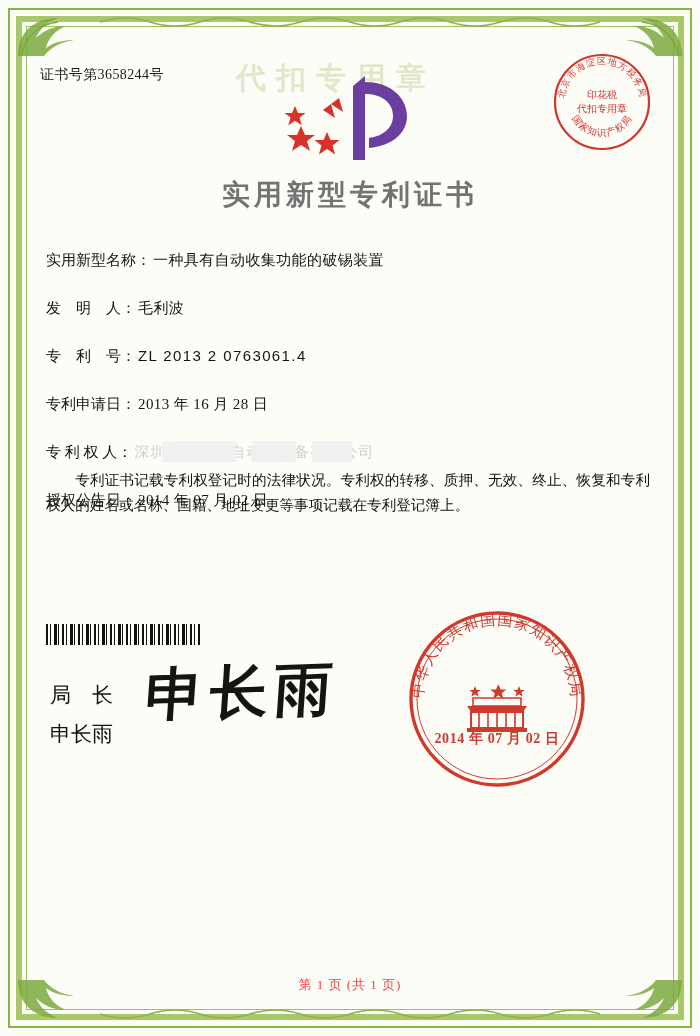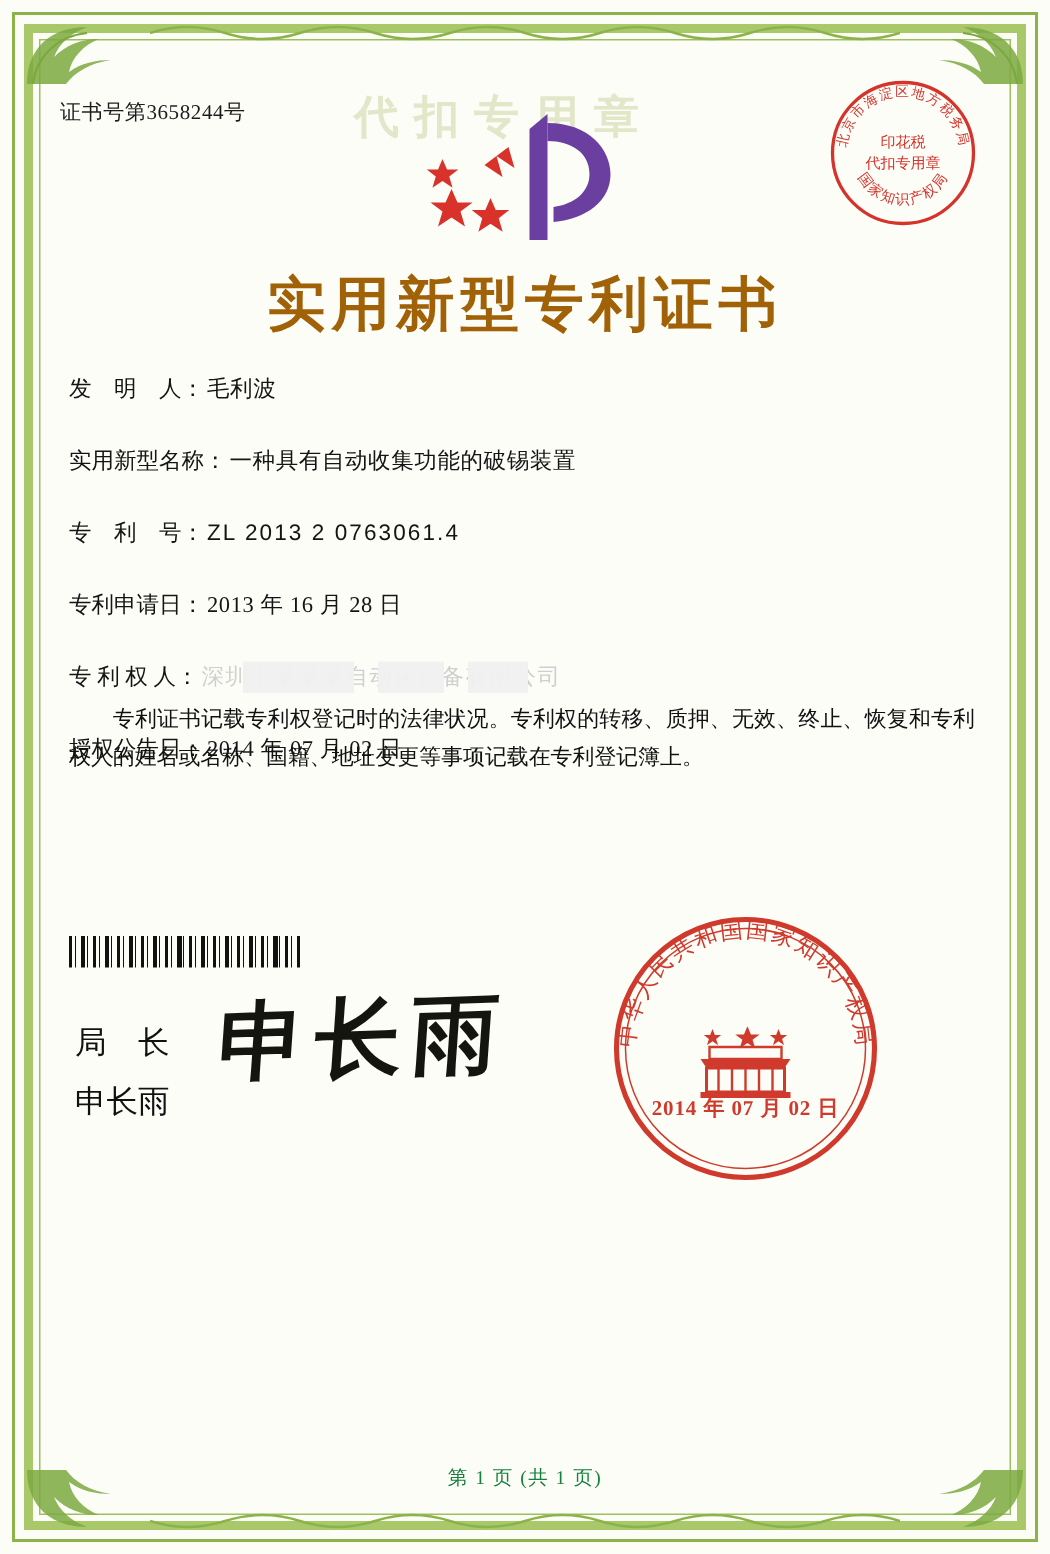--- a/index.html
+++ b/index.html
@@ -114,24 +114,24 @@
     font-family: "Liberation Serif", serif;
     fill: #d4342b;
   }
 
   
   .title {
     position: absolute;
     top: 140px;
     left: 0; right: 0;
     text-align: center;
-    font-size: 39px;
+    font-size: 28px;
     font-weight: bold;
     letter-spacing: 4px;
-    color: #a16207;
+    color: #737373;
     font-family: "DejaVu Serif", "Liberation Serif", serif;
   }
 
   
   .fields {
     position: absolute;
     top: 215px;
     left: 10px;
     right: 10px;
     font-size: 15px;
@@ -250,21 +250,21 @@
     font-weight: bold;
   }
 
   
   .footer {
     position: absolute;
     bottom: 6px;
     left: 0; right: 0;
     text-align: center;
     font-size: 13px;
-    color: #15803d;
+    color: #ef4444;
     letter-spacing: 1px;
   }
 </style>
 </head>
 <body>
 
 <div class="page">
 
   <div class="border-outer"></div>
   <div class="border-inner"></div>
@@ -335,27 +335,27 @@
         <text class="txt" x="52" y="48" font-size="10" text-anchor="middle">印花税</text>
         <text class="txt" x="52" y="62" font-size="10" text-anchor="middle">代扣专用章</text>
       </svg>
     </div>
 
     <div class="title">实用新型专利证书</div>
 
     <div class="fields">
 
       <div class="field-row">
+        <span class="field-label">实用新型名称：</span>
+        <span class="field-value">一种具有自动收集功能的破锡装置</span>
+      </div>
+
+      <div class="field-row">
         <span class="field-label">发　明　人：</span>
         <span class="field-value">毛利波</span>
-      </div>
-
-      <div class="field-row">
-        <span class="field-label">实用新型名称：</span>
-        <span class="field-value">一种具有自动收集功能的破锡装置</span>
       </div>
 
       <div class="field-row">
         <span class="field-label">专　利　号：</span>
         <span class="field-value mono">ZL 2013 2 0763061.4</span>
       </div>
 
       <div class="field-row">
         <span class="field-label">专利申请日：</span>
         <span class="field-value">2013 年 16 月 28 日</span>

